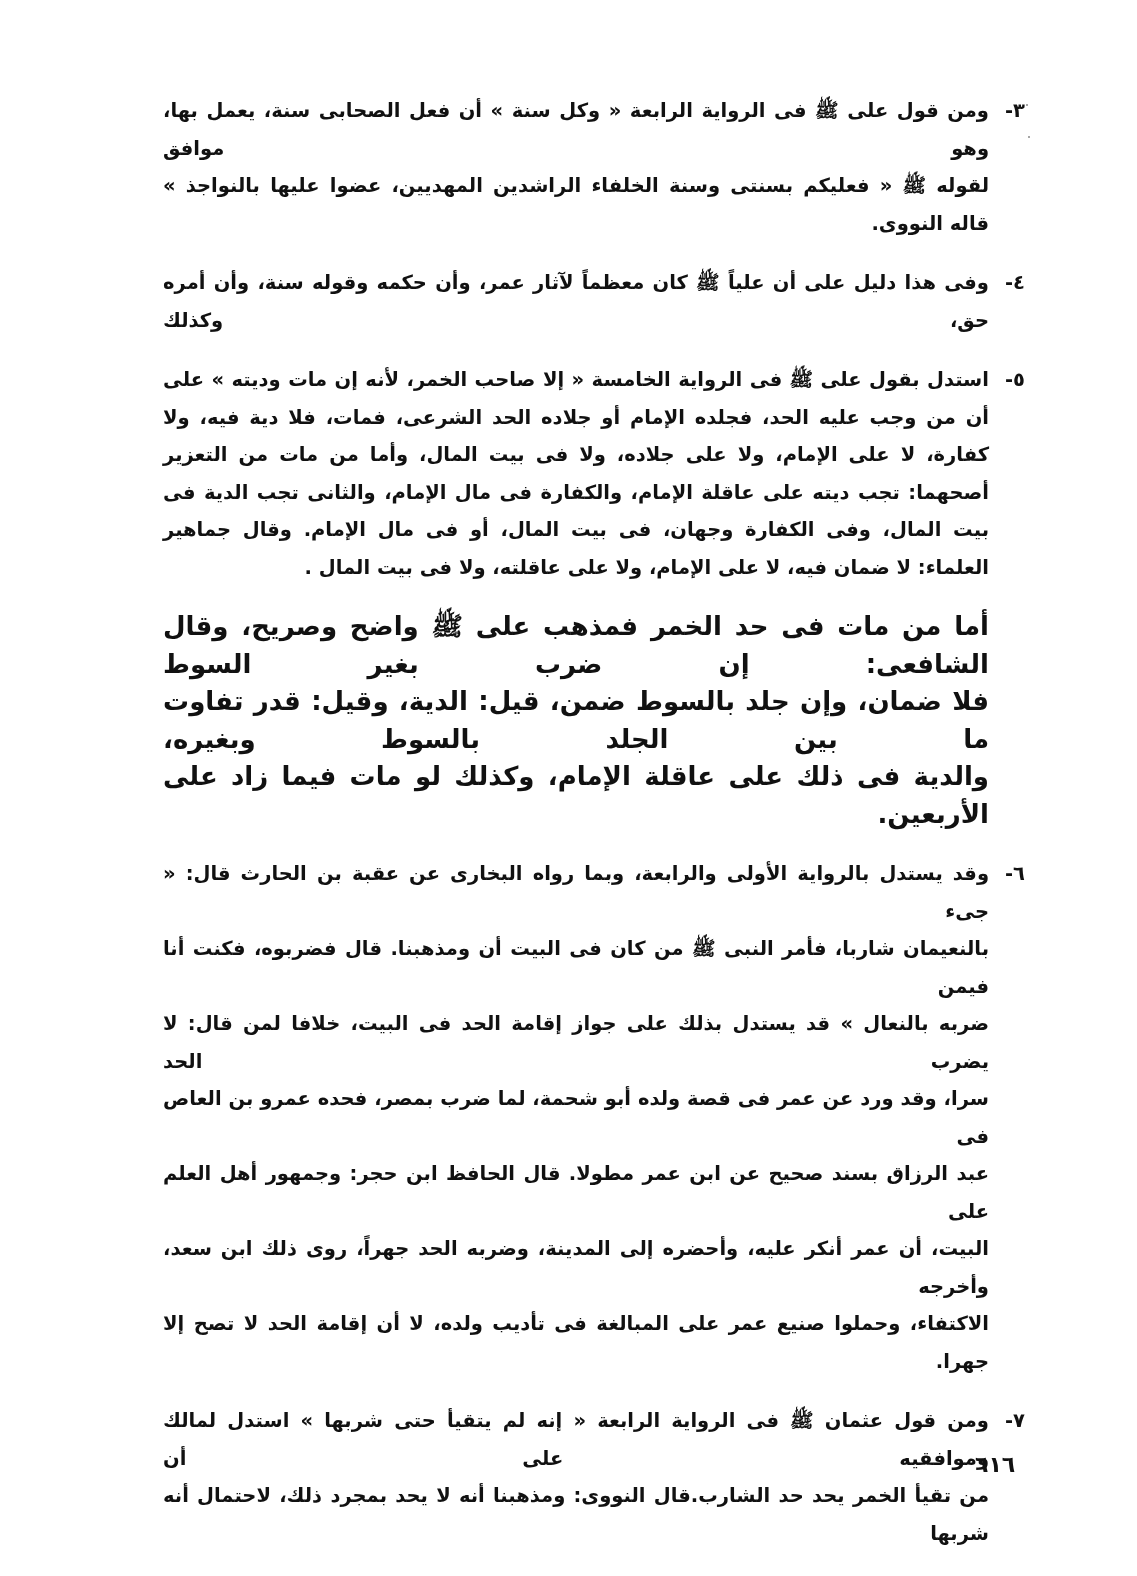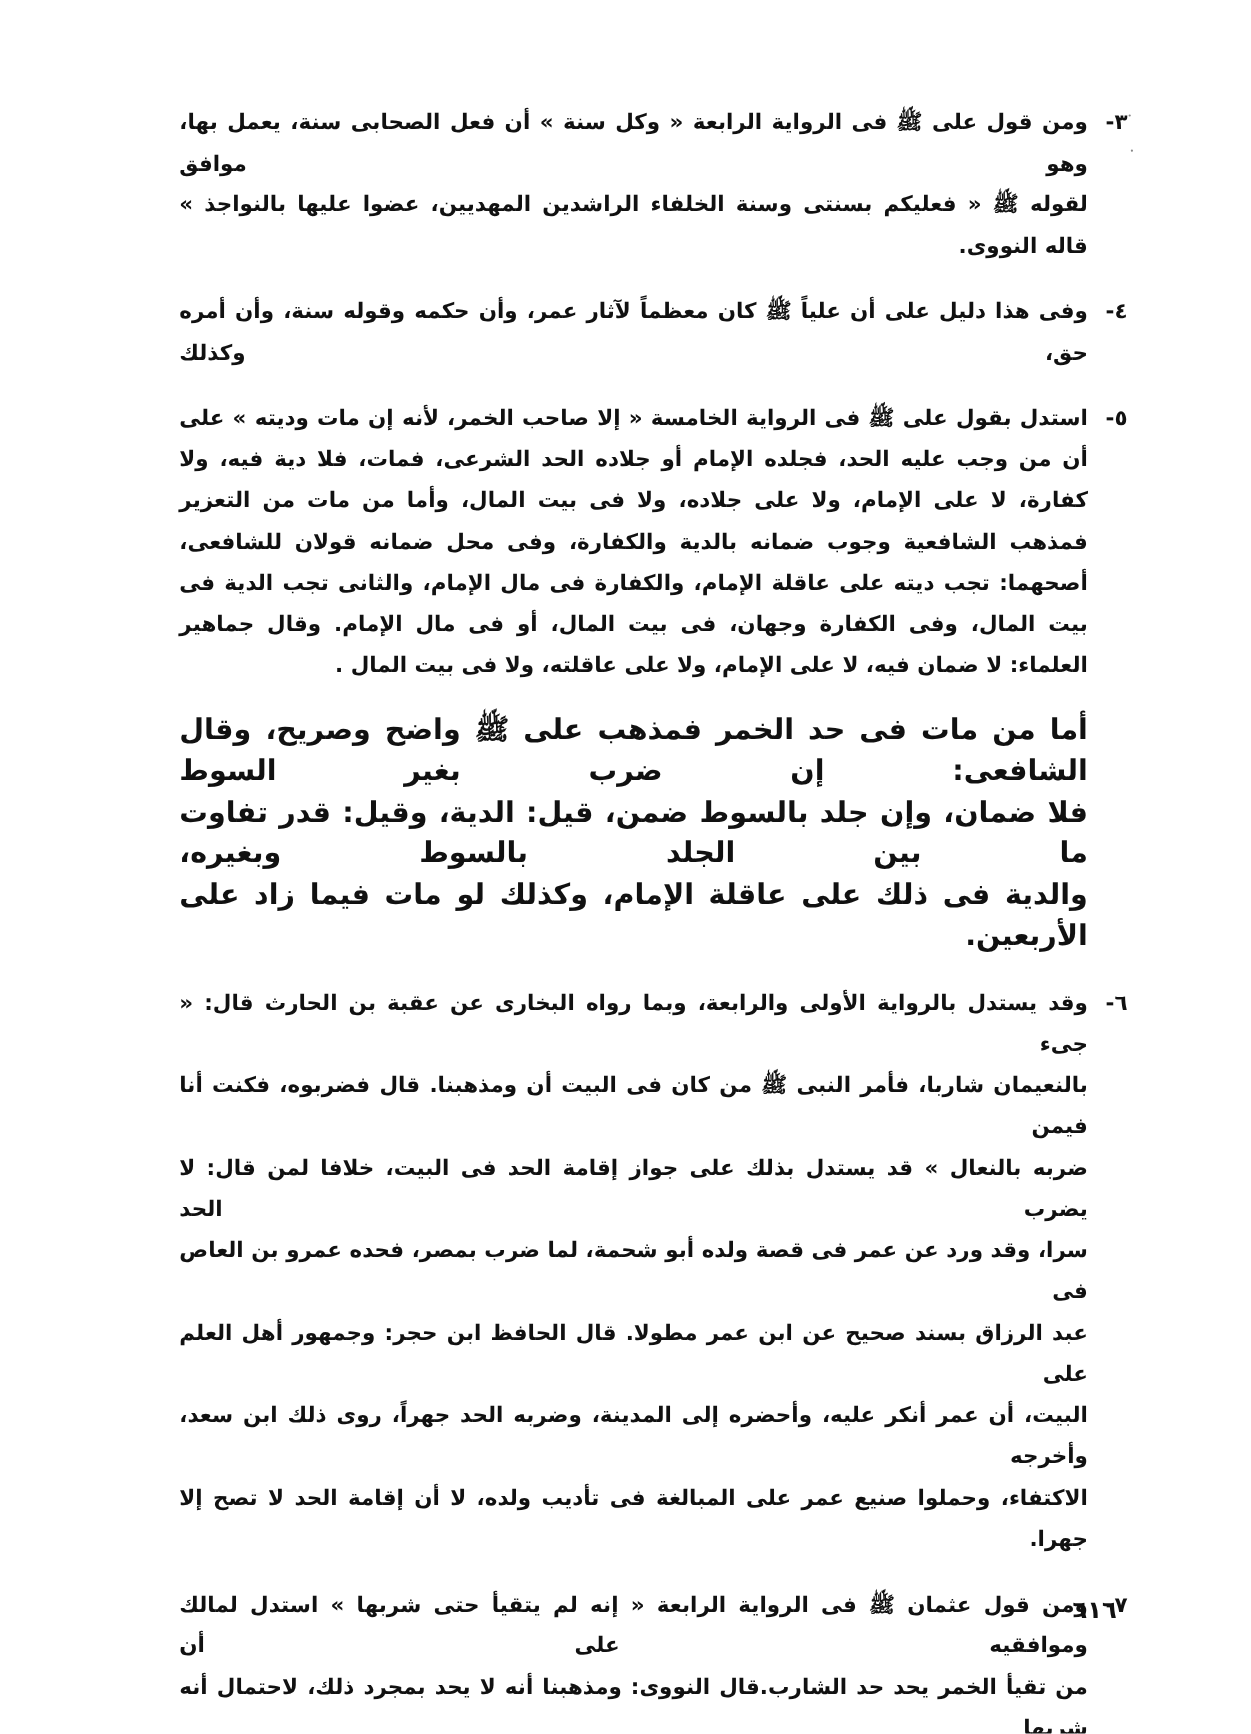--- a/index.html
+++ b/index.html
@@ -92,21 +92,20 @@
   <div class="item">
     <span class="num">٤-</span>
     <span class="line">وفى هذا دليل على أن علياً ﷺ كان معظماً لآثار عمر، وأن حكمه وقوله سنة، وأن أمره حق، وكذلك</span>
   </div>
 
   <div class="item">
     <span class="num">٥-</span>
     <span class="line">استدل بقول على ﷺ فى الرواية الخامسة « إلا صاحب الخمر، لأنه إن مات وديته » على</span>
     <span class="line">أن من وجب عليه الحد، فجلده الإمام أو جلاده الحد الشرعى، فمات، فلا دية فيه، ولا</span>
     <span class="line">كفارة، لا على الإمام، ولا على جلاده، ولا فى بيت المال، وأما من مات من التعزير</span>
-    <span class="line">فمذهب الشافعية وجوب ضمانه بالدية والكفارة، وفى محل ضمانه قولان للشافعى،</span>
     <span class="line">أصحهما: تجب ديته على عاقلة الإمام، والكفارة فى مال الإمام، والثانى تجب الدية فى</span>
     <span class="line">بيت المال، وفى الكفارة وجهان، فى بيت المال، أو فى مال الإمام. وقال جماهير</span>
     <span class="line last">العلماء: لا ضمان فيه، لا على الإمام، ولا على عاقلته، ولا فى بيت المال .</span>
   </div>
 
   <div class="para">
     <span class="line">أما من مات فى حد الخمر فمذهب على ﷺ واضح وصريح، وقال الشافعى: إن ضرب بغير السوط</span>
     <span class="line">فلا ضمان، وإن جلد بالسوط ضمن، قيل: الدية، وقيل: قدر تفاوت ما بين الجلد بالسوط وبغيره،</span>
     <span class="line last">والدية فى ذلك على عاقلة الإمام، وكذلك لو مات فيما زاد على الأربعين.</span>
   </div>

